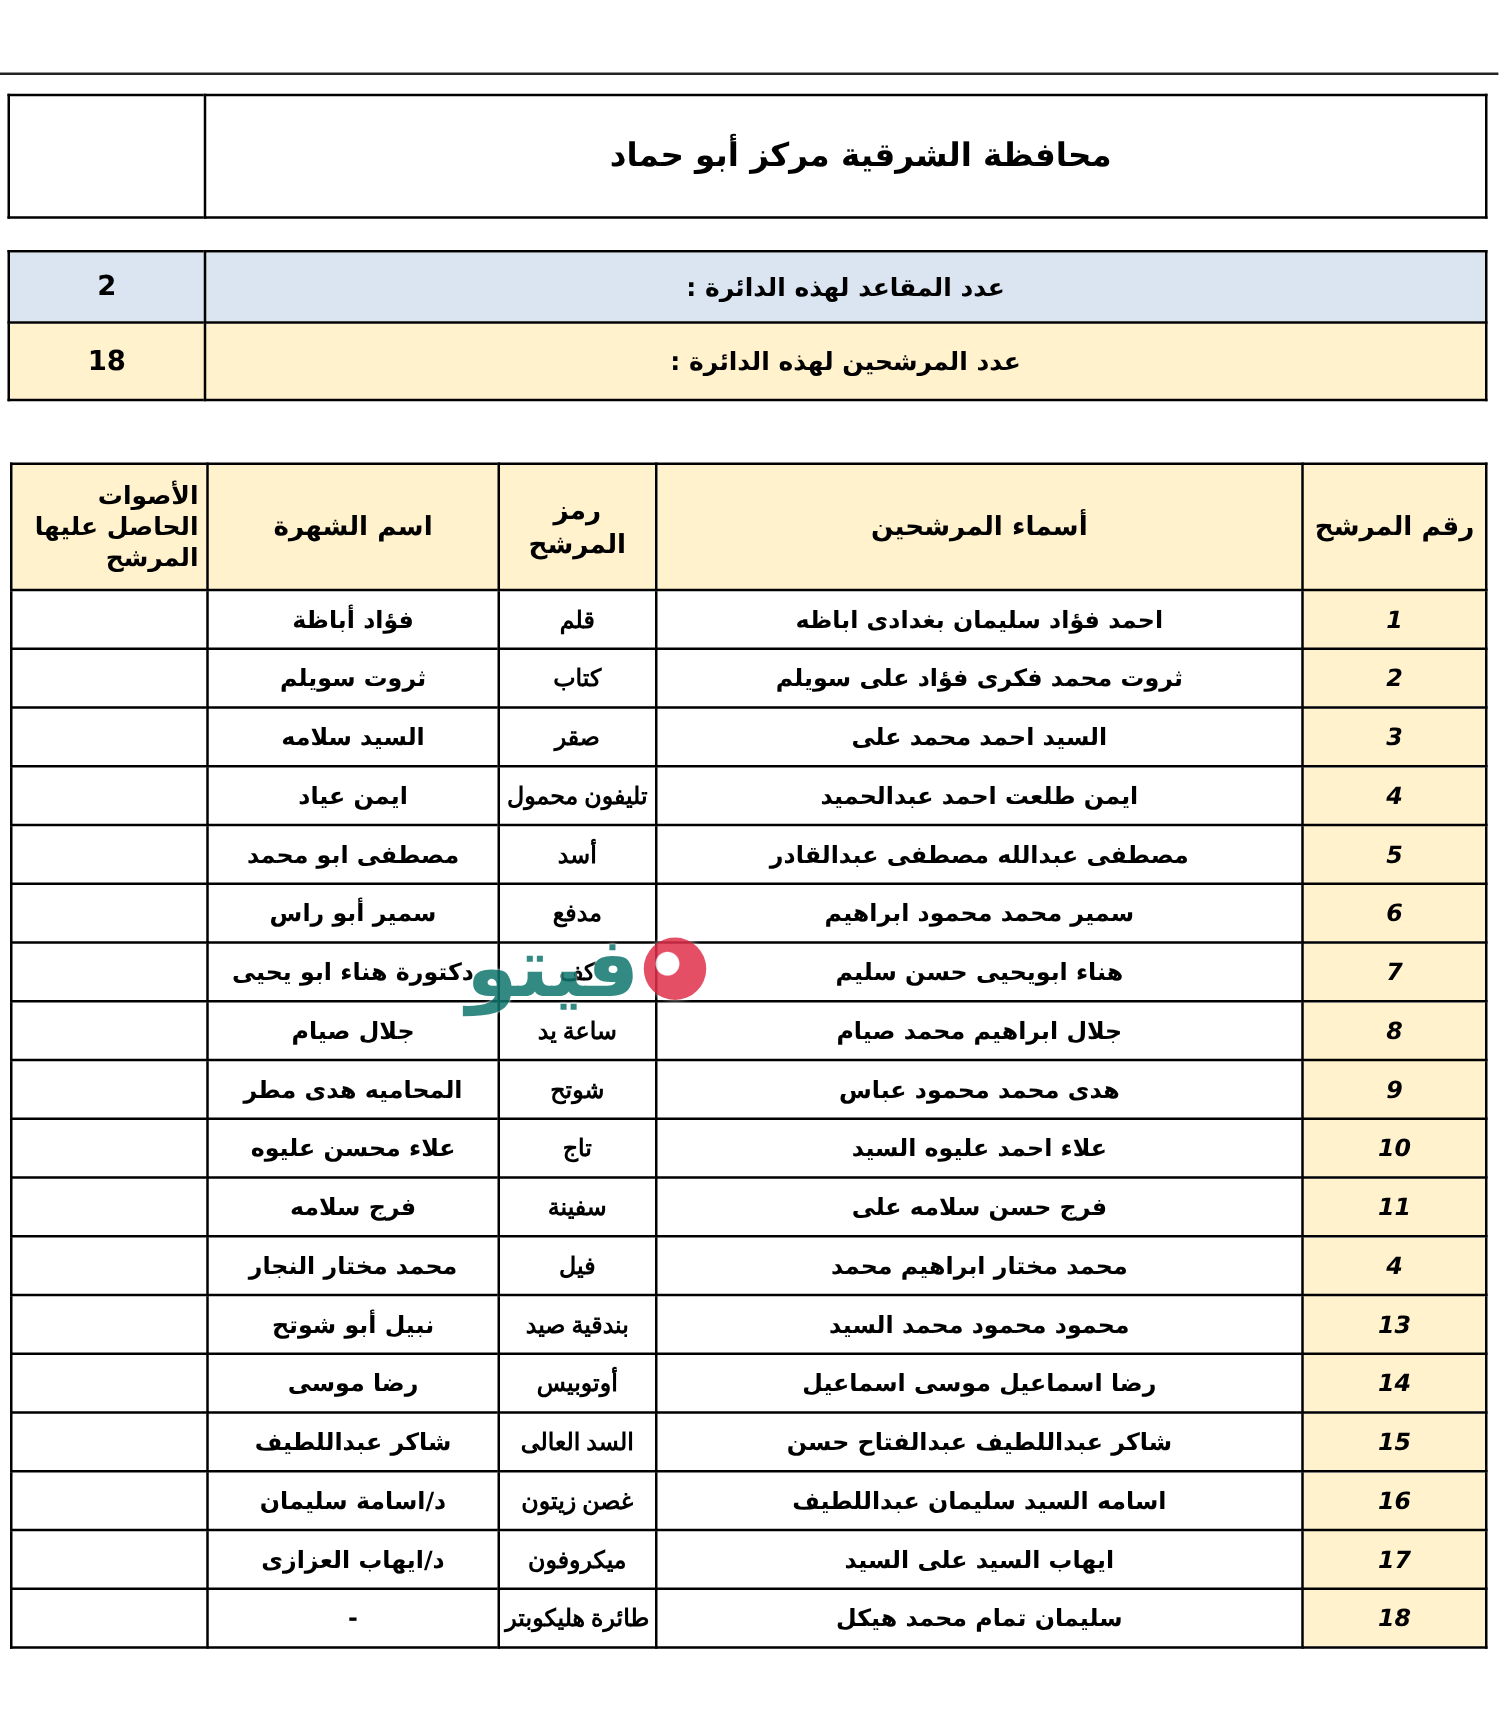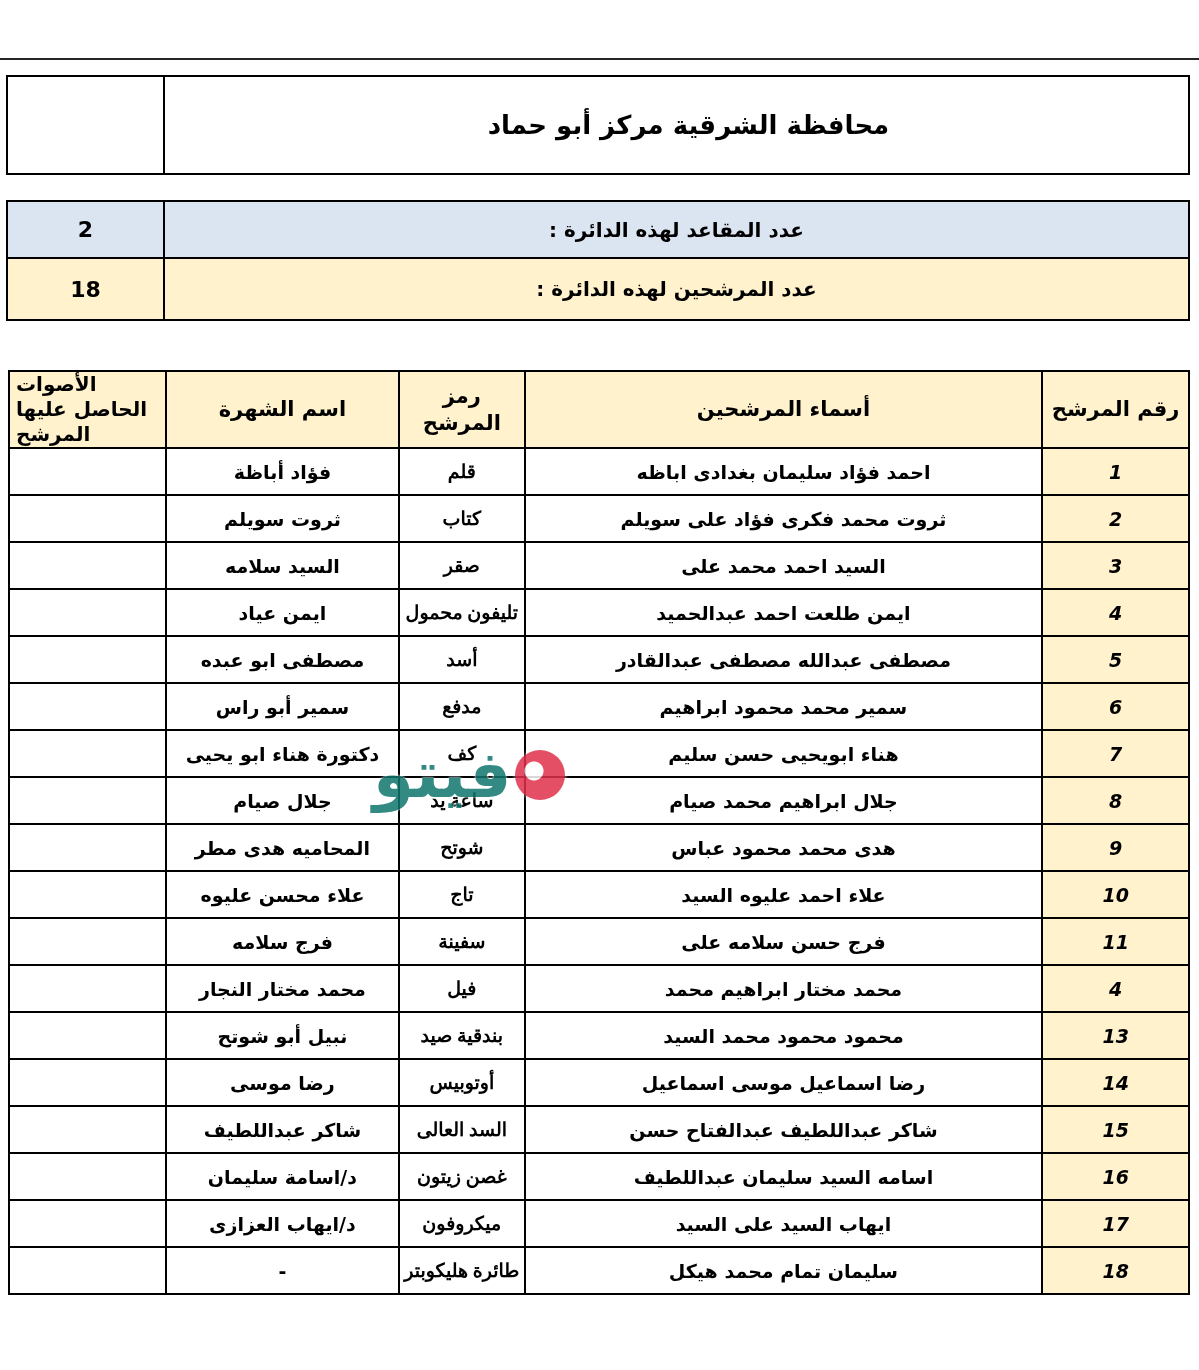--- a/index.html
+++ b/index.html
@@ -18,21 +18,21 @@
   
   .info-table { position:absolute; top:200px; right:9px; width:1182px; }
   .info-label { text-align:center; font-size:20px; font-weight:bold; }
   .info-value { text-align:center; font-size:22px; font-weight:bold; }
   .row-seats  td { background:#dbe5f1; height:53px; }
   .row-cands  td { background:#fff2cc; height:58px; }
 
   
   .main-table { position:absolute; top:370px; right:9px; width:1182px; }
   .main-table th { background:#fff2cc; height:60px; font-size:21px; font-weight:bold; text-align:center; line-height:1.25; }
-  .main-table th.votes-h { text-align:left; padding:0 6px; font-size:20px; }
+  .main-table th.votes-h { text-align:right; padding:12px 6px; font-size:20px; }
   .main-table td { height:43px; font-size:19px; font-weight:bold; text-align:center; white-space:nowrap; }
   .cell-number { background:#fff2cc; font-style:italic; font-size:18px; }
   .cell-symbol { font-size:18px;font-family:Liberation Serif, serif; }
   .cell-votes  { background:#ffffff; }
 
   
   .watermark { position:absolute; top:742px; left:373px; display:flex; align-items:center; gap:4px;
                opacity:.85; pointer-events:none; }
   .wm-logo { width:50px; height:50px; border-radius:50%;
              background:radial-gradient(circle at 38% 42%, #ffffff 0 9px, #e0314b 10px);
@@ -120,21 +120,21 @@
           <td class="cell-number">4</td>
           <td class="cell-name">ايمن طلعت احمد عبدالحميد</td>
           <td class="cell-symbol">تليفون محمول</td>
           <td class="cell-known">ايمن عياد</td>
           <td class="cell-votes"></td>
         </tr>
         <tr>
           <td class="cell-number">5</td>
           <td class="cell-name">مصطفى عبدالله مصطفى عبدالقادر</td>
           <td class="cell-symbol">أسد</td>
-          <td class="cell-known">مصطفى ابو عبده</td>
+          <td class="cell-known">مصطفى ابو محمد</td>
           <td class="cell-votes"></td>
         </tr>
         <tr>
           <td class="cell-number">6</td>
           <td class="cell-name">سمير محمد محمود ابراهيم</td>
           <td class="cell-symbol">مدفع</td>
           <td class="cell-known">سمير أبو راس</td>
           <td class="cell-votes"></td>
         </tr>
         <tr>

